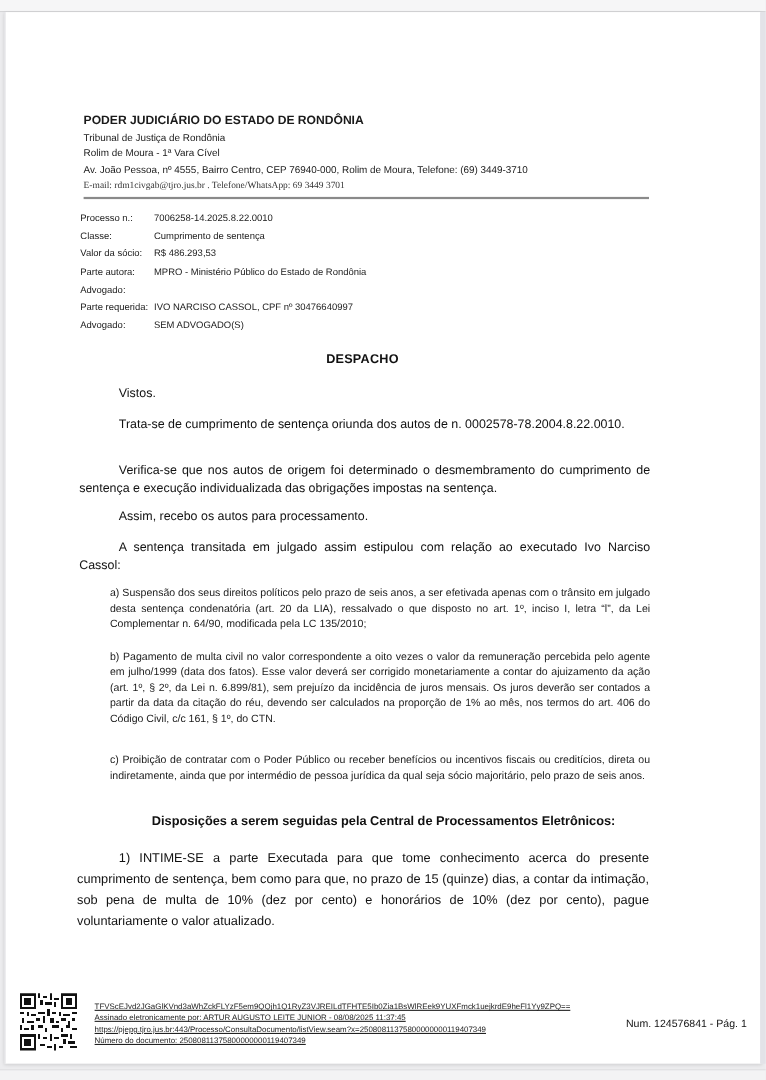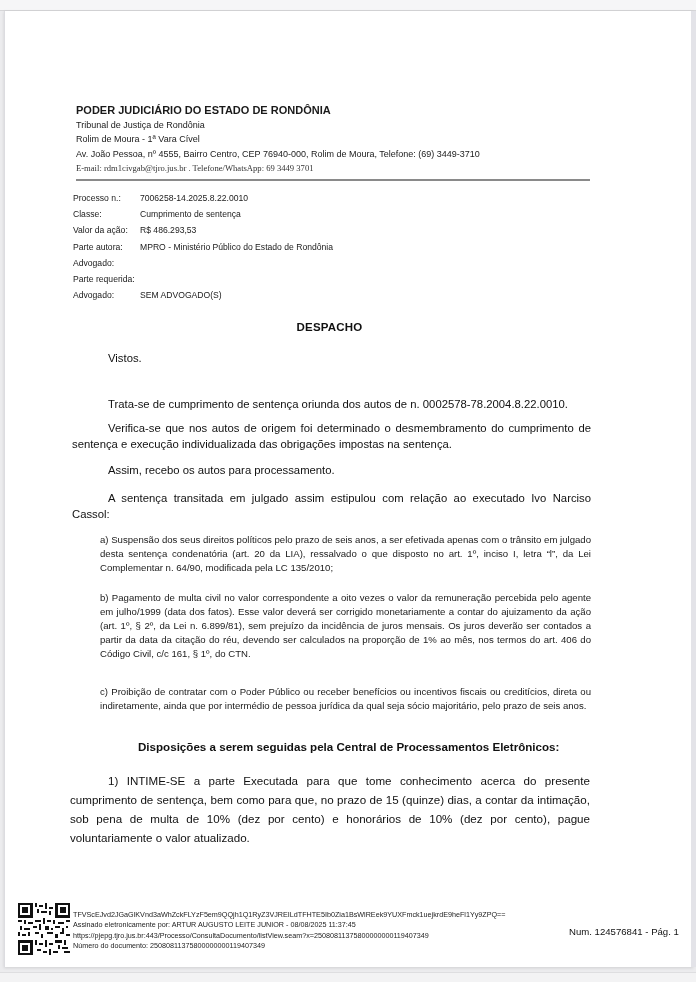--- a/index.html
+++ b/index.html
@@ -129,25 +129,26 @@
       display: inline-block;
       width: 38px;
     }
     .qr {
       position: absolute;
       left: 18px; top: 903px;
       width: 52px; height: 52px;
     }
     .footer-text {
       position: absolute;
-      left: 73px; top: 910px;
+      left: 86px; top: 910px;
       font-size: 7.2px;
       line-height: 10.4px;
       color: #222;
       white-space: nowrap;
+      text-decoration: underline;
     }
     .page-num {
       position: absolute;
       left: 569px; top: 926px;
       font-size: 9.6px;
       color: #111;
       white-space: nowrap;
     }
     .scroll-edge {
       position: absolute;
@@ -176,46 +177,47 @@
 <div class="meta">
   <div class="meta-row">
     <span class="meta-label">Processo n.:</span>
     <span>7006258-14.2025.8.22.0010</span>
   </div>
   <div class="meta-row">
     <span class="meta-label">Classe:</span>
     <span>Cumprimento de sentença</span>
   </div>
   <div class="meta-row">
-    <span class="meta-label">Valor da ação:</span>
+    <span class="meta-label">Valor da sócio:</span>
     <span>R$ 486.293,53</span>
   </div>
   <div class="meta-row">
     <span class="meta-label">Parte autora:</span>
     <span>MPRO - Ministério Público do Estado de Rondônia</span>
   </div>
   <div class="meta-row">
     <span class="meta-label">Advogado:</span>
   </div>
   <div class="meta-row">
     <span class="meta-label">Parte requerida:</span>
+    <span>IVO NARCISO CASSOL, CPF nº 30476640997</span>
   </div>
   <div class="meta-row">
     <span class="meta-label">Advogado:</span>
     <span>SEM ADVOGADO(S)</span>
   </div>
 </div>
 
 <div class="title">DESPACHO</div>
 
 <div class="para" style="top:350px;">
   <span class="indent"></span><span>Vistos.</span>
 </div>
 
-<div class="para" style="top:396px;">
+<div class="para" style="top:378px;">
   <span class="indent"></span><span>Trata-se de cumprimento de sentença oriunda dos autos de n. 0002578-78.2004.8.22.0010.</span>
 </div>
 
 <div class="para" style="top:420px;">
   <span class="indent"></span><span>Verifica-se que nos autos de origem foi determinado o desmembramento do cumprimento de sentença e execução individualizada das obrigações impostas na sentença.</span>
 </div>
 
 <div class="para" style="top:462px;">
   <span class="indent"></span><span>Assim, recebo os autos para processamento.</span>
 </div>

